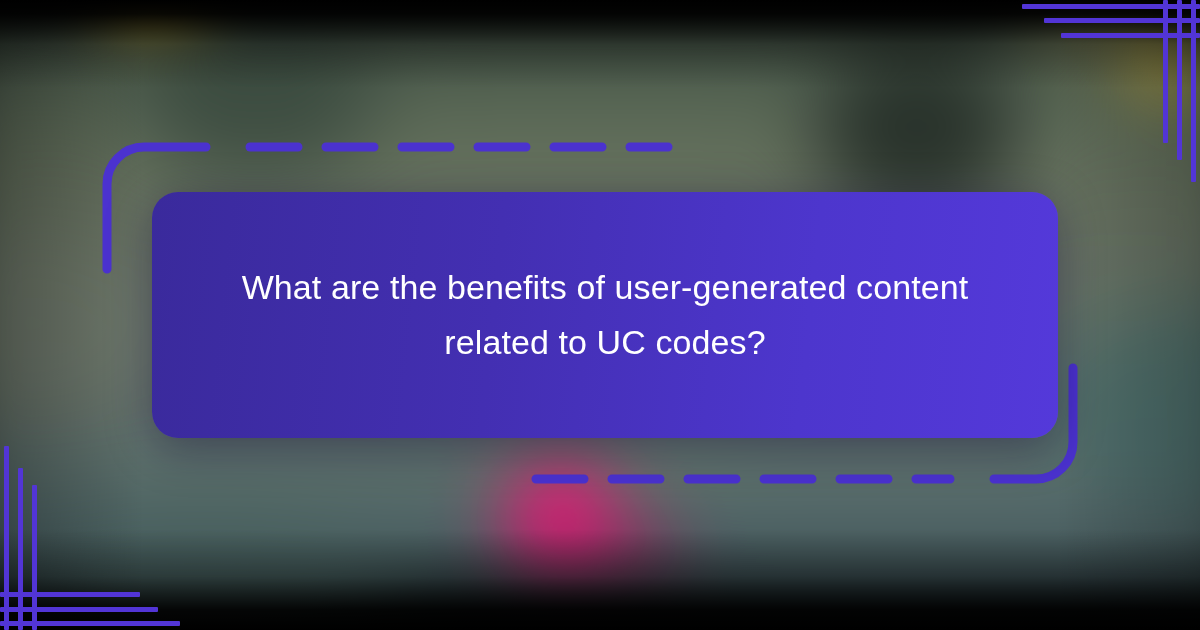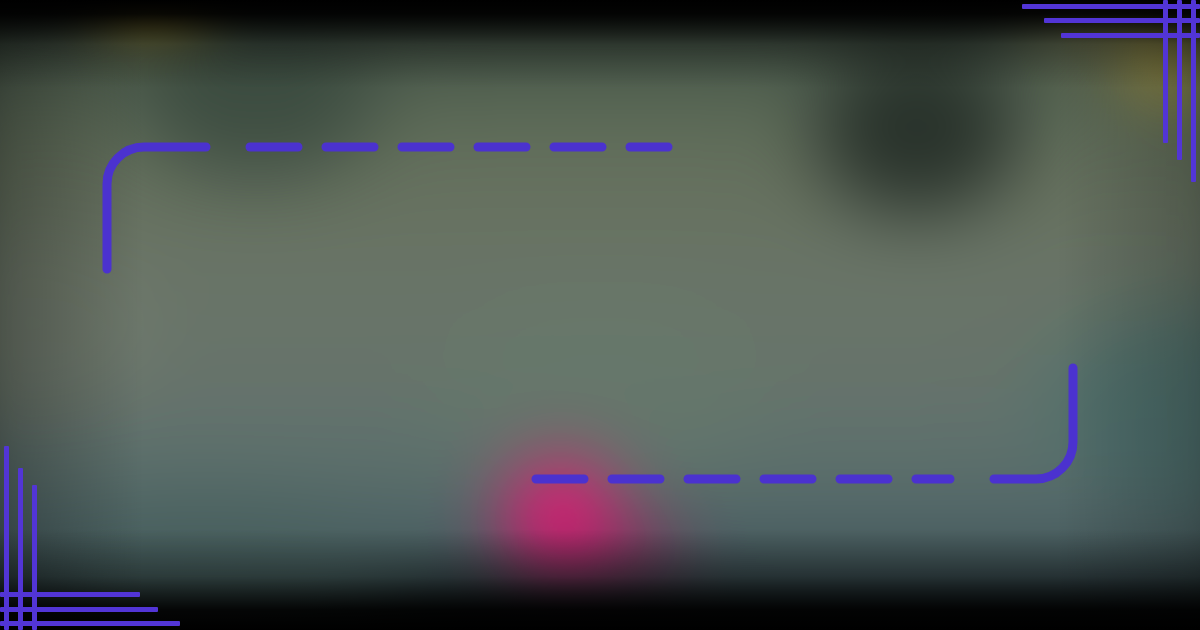--- a/index.html
+++ b/index.html
@@ -154,14 +154,17 @@
     </svg>
   </div>
 
   <div class="dash-deco" id="deco-bottom">
     <svg width="570" height="140" viewBox="0 0 570 140" fill="none">
       <path d="M6 119 L420 119" stroke="#4b32cf" stroke-width="9" stroke-linecap="round" stroke-dasharray="48 28" fill="none"></path>
       <path d="M464 119 L506 119 A37 37 0 0 0 543 82 L543 8" stroke="#4b32cf" stroke-width="9" stroke-linecap="round" fill="none"></path>
     </svg>
   </div>
 
+  <div id="quote-card">
+    <div id="quote-text">What are the benefits of user-generated content related to UC codes?</div>
+  </div>
 
 </div>
 
 </body></html>

